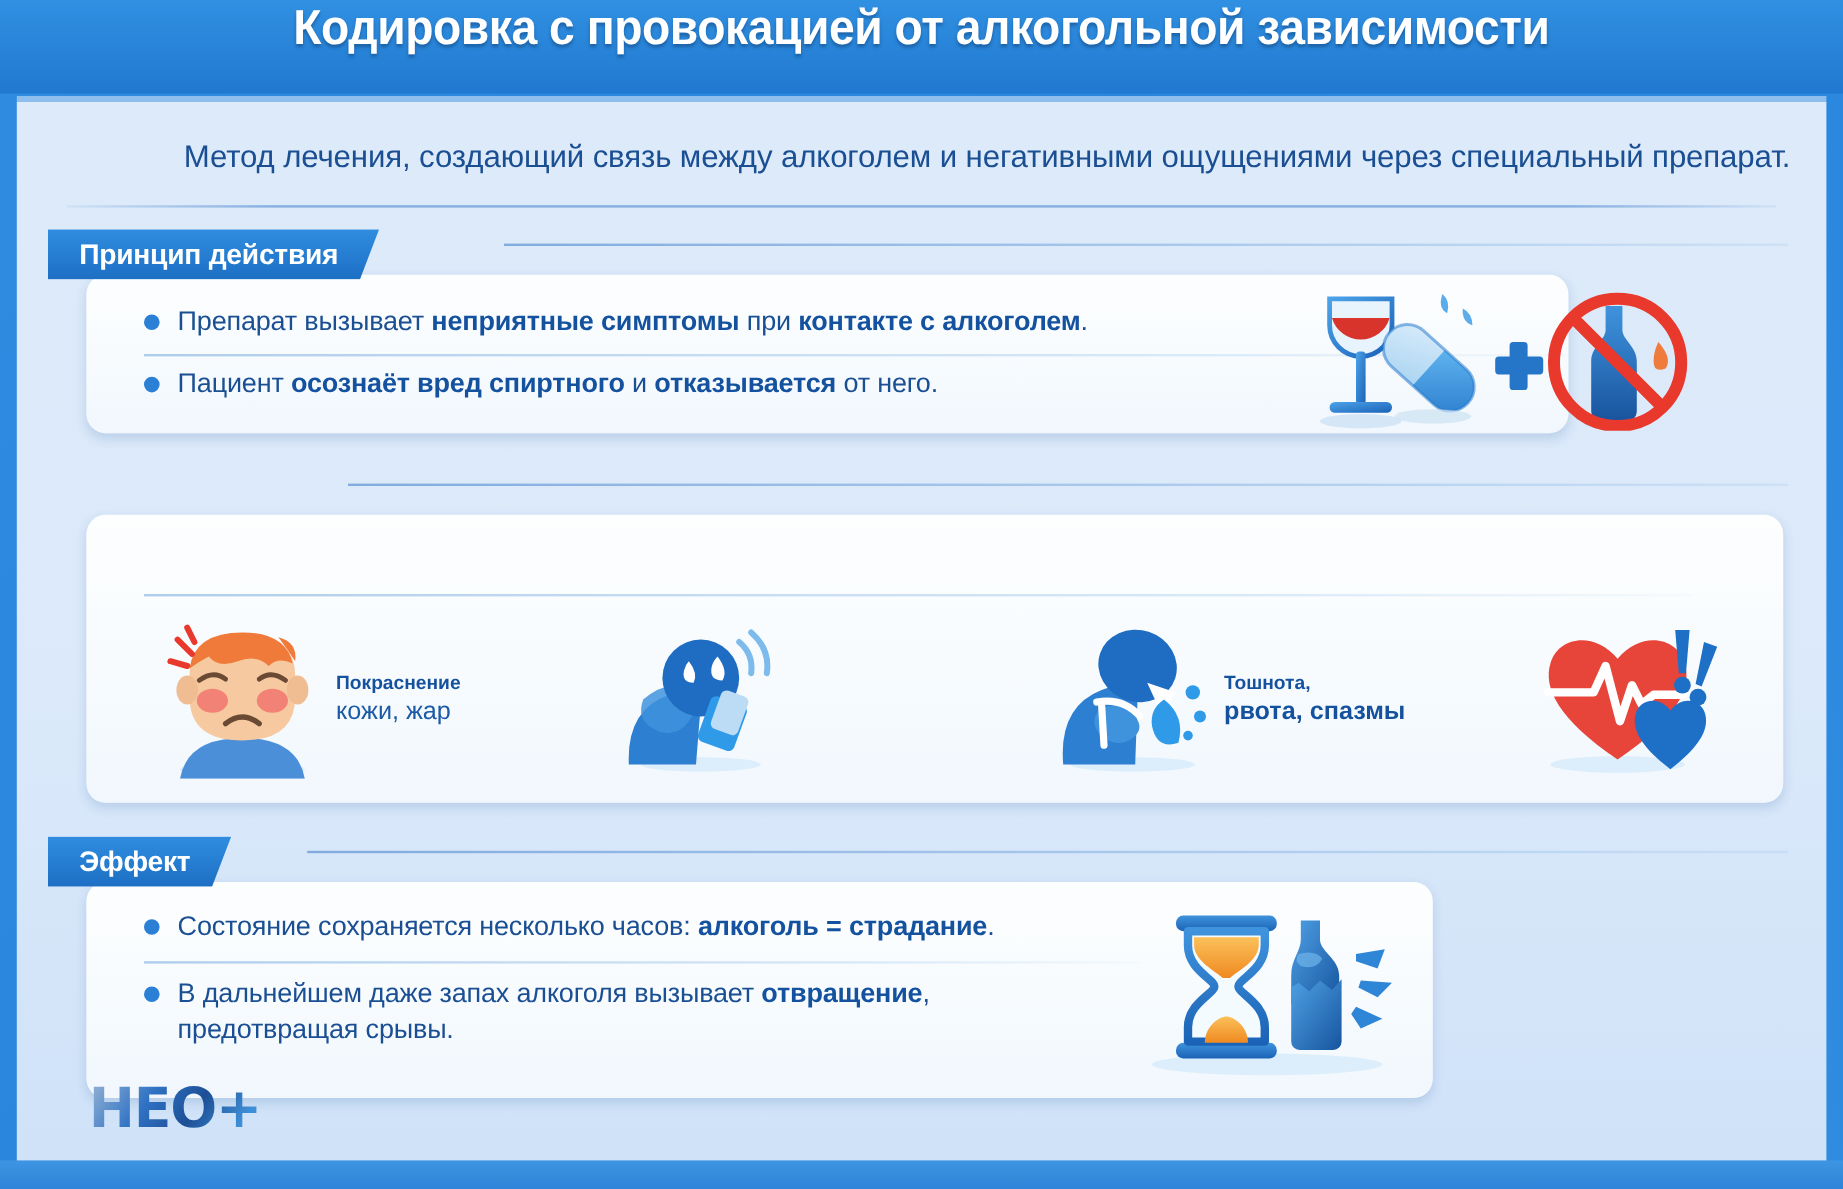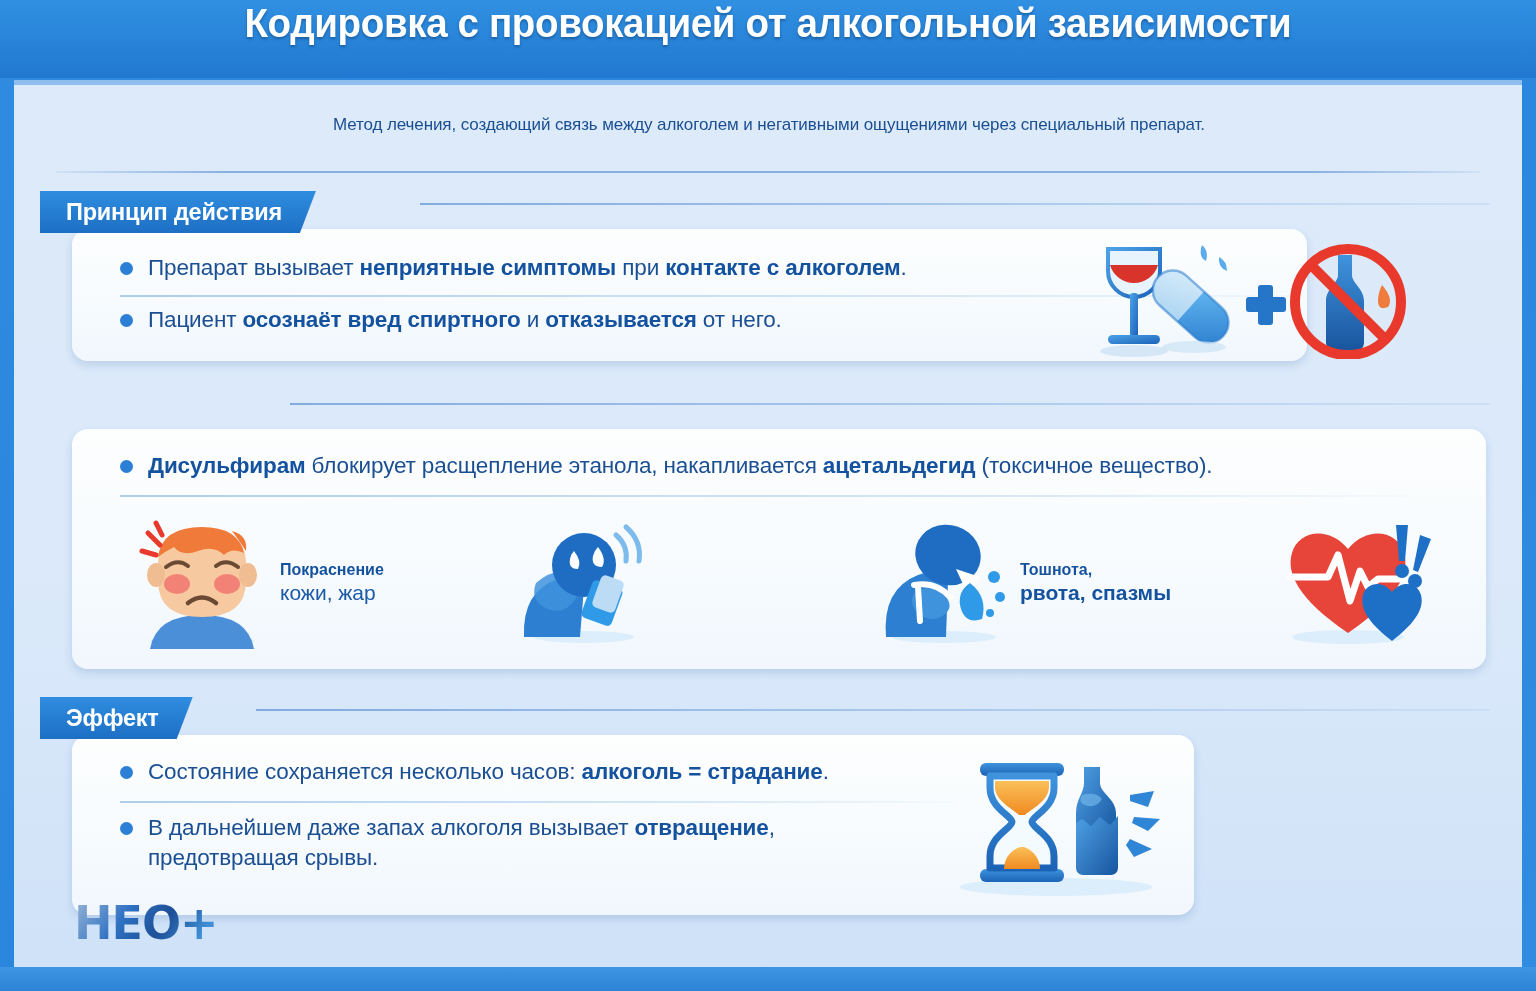--- a/index.html
+++ b/index.html
@@ -48,25 +48,25 @@
     top: 80px;
     width: 1508px;
     height: 896px;
     background: linear-gradient(180deg, #dceaf9 0%, #dbe9fa 55%, #cfe2f8 100%);
     border-top: 5px solid #8dbeee;
     overflow: hidden;
   }
 
   .intro {
     position: absolute;
-    left: 50px;
+    left: 68px;
     top: 30px;
     width: 1410px;
-    text-align: center;
-    font-size: 17px;
+    text-align: right;
+    font-size: 26px;
     color: #1b4f93;
     letter-spacing: -0.1px;
   }
 
   .intro-rule {
     position: absolute;
     left: 42px;
     top: 86px;
     width: 1424px;
     height: 2px;
@@ -255,24 +255,20 @@
           </svg>
         </div>
       </div>
     </div>
 
     <div class="section" style="left:26px; top:306px; width:1455px;">
       <div class="tab-rule" style="left:250px; width:1200px;"></div>
 
       <div class="card" style="left:32px; top:38px; width:1414px; height:240px;">
 
-        <div class="bullet-row" style="left:48px; top:22px; width:1300px;">
-          <span class="dot"></span>
-          <span class="btext"><b>Дисульфирам</b><span> блокирует расщепление этанола, накапливается </span><b>ацетальдегид</b><span> (токсичное вещество).</span></span>
-        </div>
 
         <div class="inner-rule" style="left:48px; top:66px; width:1290px;"></div>
 
         <div class="sym" style="left:64px; top:88px;">
           <svg width="132" height="132" viewBox="0 0 132 132">
             <ellipse cx="66" cy="124" rx="52" ry="7" fill="#dfeefb"></ellipse>
             <path d="M14 132 q6 -34 52 -34 q46 0 52 34 z" fill="#4a8fd8"></path>
             <path d="M22 46 q0 -34 44 -34 q44 0 44 34 v18 q0 36 -44 36 q-44 0 -44 -36 z" fill="#f6c9a0"></path>
             <ellipse cx="20" cy="58" rx="9" ry="12" fill="#f0bd92"></ellipse>
             <ellipse cx="112" cy="58" rx="9" ry="12" fill="#f0bd92"></ellipse>

